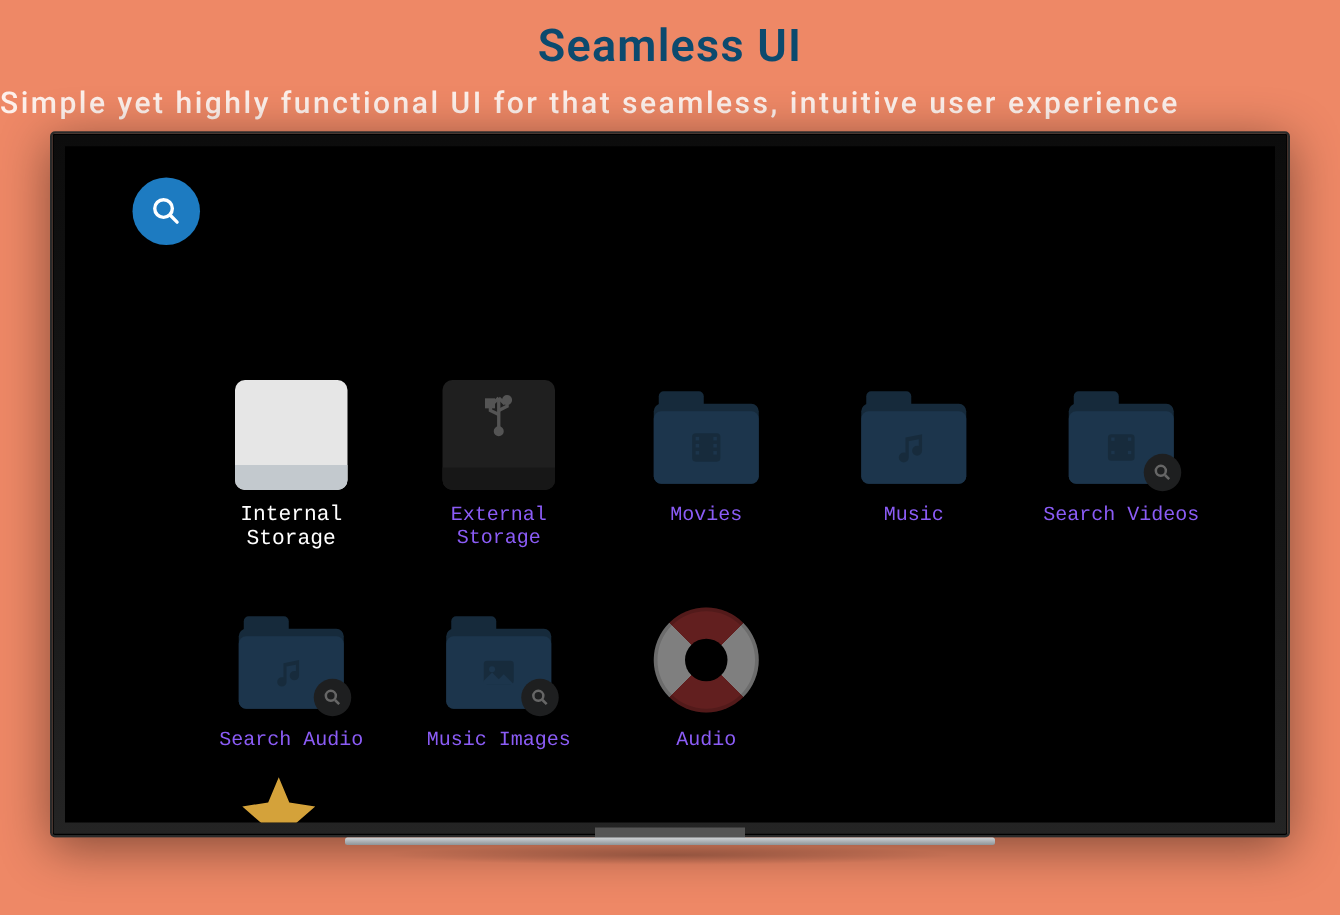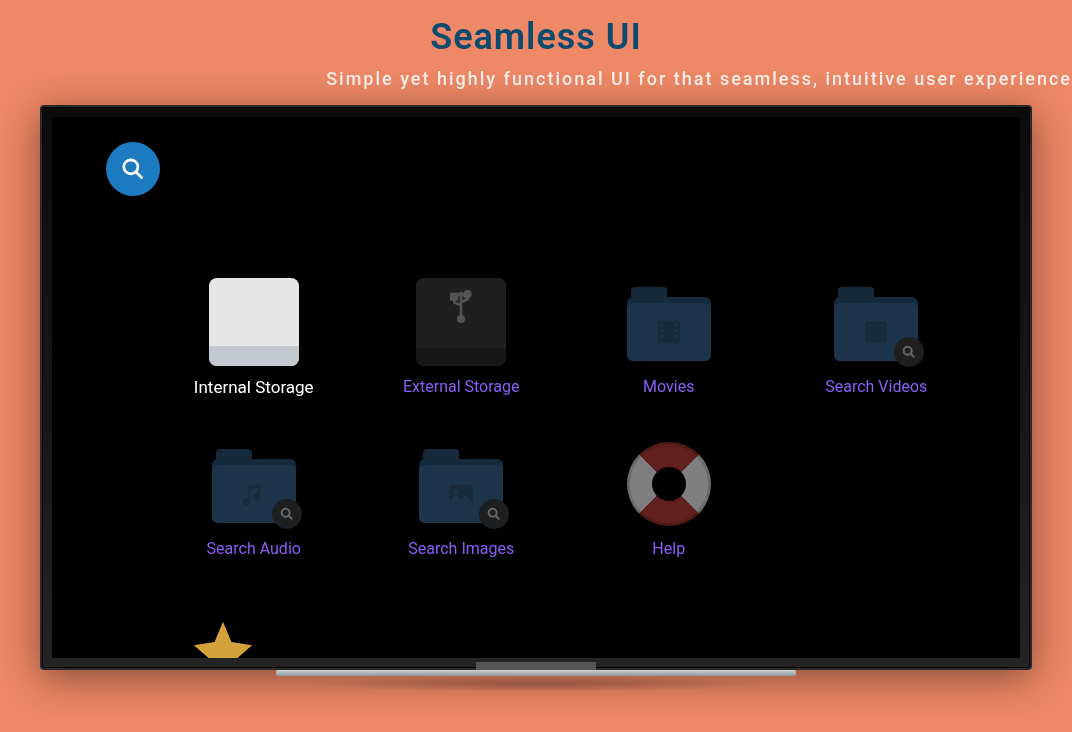--- a/index.html
+++ b/index.html
@@ -12,23 +12,23 @@
 }
 .hero-title {
   text-align: center;
   color: #0c4a6e;
   font-size: 36px;
   font-weight: 600;
   letter-spacing: 1px;
   padding-top: 16px;
 }
 .hero-subtitle {
-  text-align: right;
+  text-align: left;
   color: #fdf0eb;
-  font-size: 18px;
+  font-size: 24px;
   font-weight: 500;
   letter-spacing: 2px;
   margin-top: 10px;
 }
 .tv {
   position: absolute;
   left: 40px;
   top: 105px;
   width: 992px;
   height: 565px;
@@ -79,26 +79,27 @@
   height: 54px;
   border-radius: 50%;
   background: #1d7bc1;
   display: flex;
   align-items: center;
   justify-content: center;
 }
 .grid {
   position: absolute;
   left: 108px;
-  top: 160px;
+  top: 186px;
   width: 810px;
   display: grid;
-  grid-template-columns: repeat(4, 1fr);
+  grid-template-columns: repeat(5, 1fr);
   row-gap: 42px;
   column-gap: 20px;
+  font-family: Liberation Mono, monospace;
 }
 .tile { text-align: center; cursor: pointer; }
 .tile .label {
   font-size: 16px;
   margin-top: 10px;
   color: #8b5cf6;
   font-weight: 400;
 }
 .tile.active .label { color: #fff; font-size: 17px; }
 .ic-box { width: 90px; height: 90px; margin: 0 auto; display:flex; align-items:center; justify-content:center; }
@@ -221,20 +222,32 @@
                   <rect x="16" y="6" width="2" height="2" fill="#34618a"></rect>
               <rect x="16" y="10" width="2" height="2" fill="#34618a"></rect>
                   <rect x="16" y="14" width="2" height="2" fill="#34618a"></rect>
             </svg>
           </div>
             </div>
         </div>
         <div class="label">Movies</div>
       </div>
 
+      <div class="tile">
+        <div class="ic-box">
+          <div class="folder">
+              <div class="folder-inner">
+            <svg width="32" height="32" viewBox="0 0 24 24" fill="#294e6c">
+              <path d="M9 18a3 3 0 1 1-3-3c.4 0 .7 0 1 .1V6l10-2v10a3 3 0 1 1-3-3c.4 0 .7 0 1 .1V7l-6 1.2V18z"></path>
+            </svg>
+          </div>
+            </div>
+        </div>
+        <div class="label">Music</div>
+      </div>
 
 
       <div class="tile">
         <div class="ic-box">
           <div class="folder">
               <div class="folder-inner">
             <svg width="32" height="32" viewBox="0 0 24 24" fill="#294e6c">
               <rect x="4" y="4" width="16" height="16" rx="2"></rect>
               <rect x="6" y="6" width="2" height="2" fill="#34618a"></rect>
                   <rect x="6" y="14" width="2" height="2" fill="#34618a"></rect>
@@ -283,28 +296,28 @@
             </svg>
           </div>
           <div class="mini-search">
             <svg width="16" height="16" viewBox="0 0 24 24" fill="none" stroke="#bbb" stroke-width="3">
                   <circle cx="10" cy="10" r="6"></circle>
                   <line x1="20" y1="20" x2="15" y2="15"></line>
                 </svg>
           </div>
             </div>
         </div>
-        <div class="label">Search Images</div>
+        <div class="label">Music Images</div>
       </div>
 
       <div class="tile">
         <div class="ic-box">
           <div class="lifebuoy"></div>
         </div>
-        <div class="label">Help</div>
+        <div class="label">Audio</div>
       </div>
 
     </div>
 
     <svg class="star-frag" width="70" height="70" viewBox="0 0 24 24" fill="#d4a23a">
       <path d="M12 2l2.9 6.9L22 10l-5.5 4.8L18.2 22 12 18.3 5.8 22l1.7-7.2L2 10l7.1-1.1z"></path>
     </svg>
 
   </div>
 </div>

